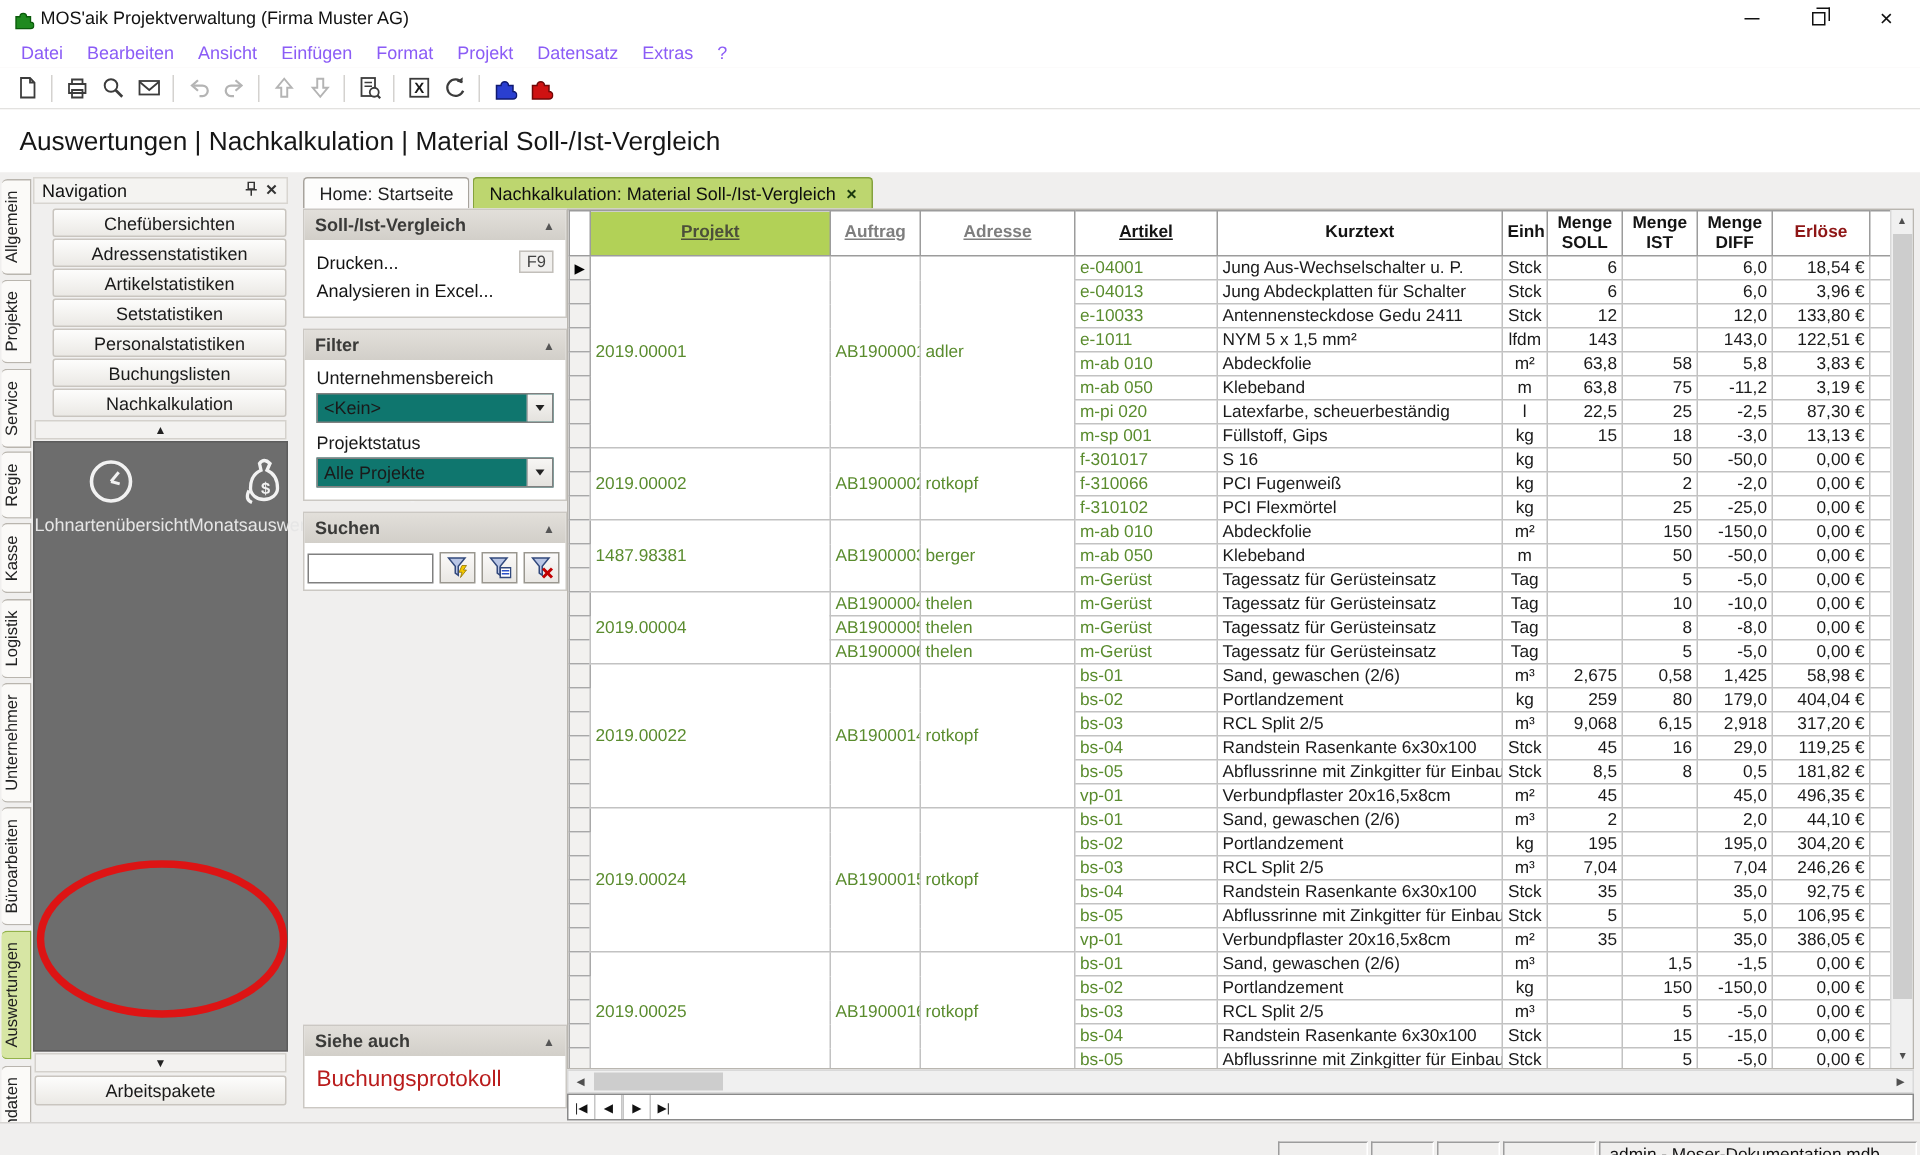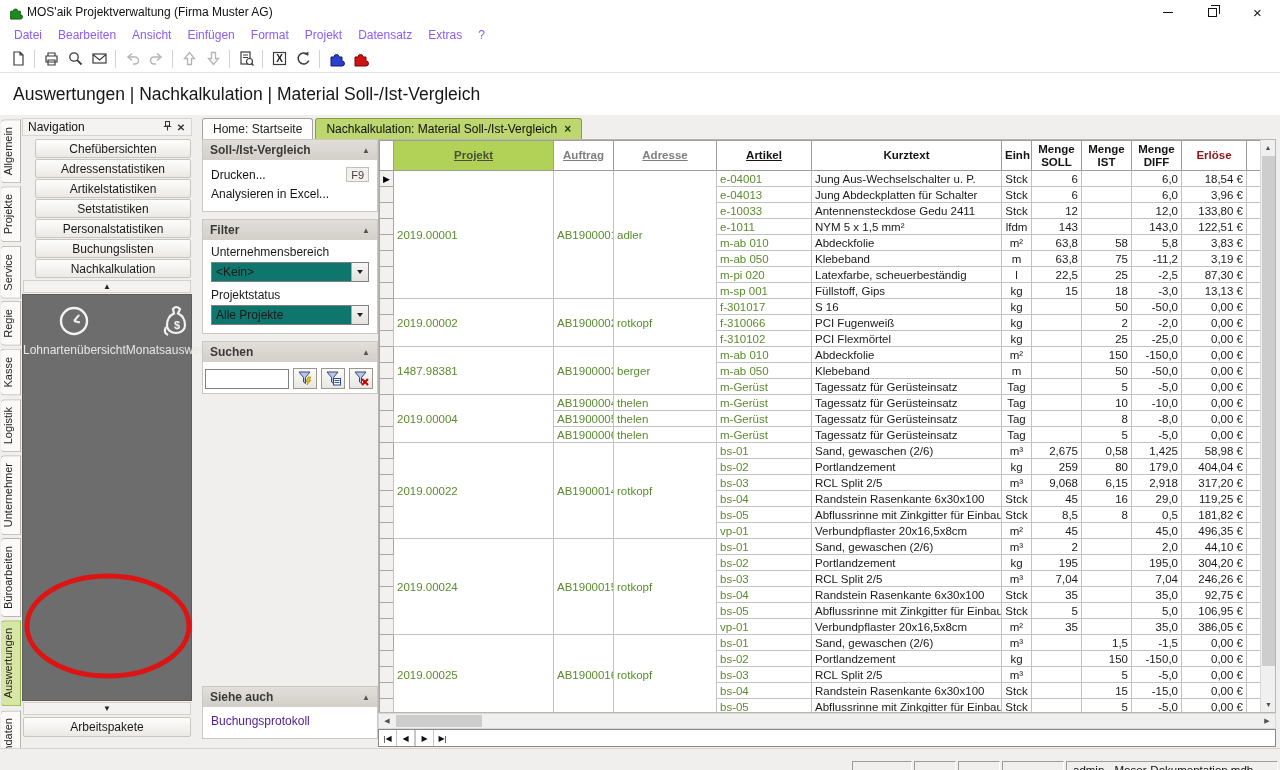--- a/index.html
+++ b/index.html
@@ -69,21 +69,21 @@
   .cmd-row .spacer { flex:1; }
   .kbd { font-size:11px; color:#444; background:#f1f0ee; border:1px solid #c2bfba; padding:0 4px; height:15px; line-height:14px; }
   .fld-label { font-size:12px; margin:6px 0 3px 0; }
   .selectbox { height:20px; border:1px solid #808080; background:#0f766e; display:flex; align-items:center; }
   .selectbox .sel-val { flex:1; padding-left:4px; font-size:12px; white-space:nowrap; overflow:hidden; }
   .sel-btn { width:17px; height:18px; background:linear-gradient(#f7f6f4,#e4e2de); border-left:1px solid #aaa; display:flex; align-items:center; justify-content:center; }
   .sel-btn .tri { width:0; height:0; border-left:3.5px solid transparent; border-right:3.5px solid transparent; border-top:4px solid #222; }
   .search-row { display:flex; align-items:center; gap:4px; padding:6px 2px 4px 2px; }
   .search-input { width:84px; height:20px; border:1px solid #808080; background:#fff; font-size:12px; padding:0 3px; font-family:"Liberation Sans",sans-serif; }
   .sq-btn { width:24px; height:21px; background:linear-gradient(#fbfaf9,#e9e7e3); border:1px solid #9a978f; display:flex; align-items:center; justify-content:center; }
-  .see-item { font-size:12px; color:#4c1d95; padding:2px 0; }
+  .see-item { font-size:15px; color:#b91c1c; padding:2px 0; }
   .mid-spacer { flex:1; }
 
   
   .tablewrap { position:absolute; left:378px; top:24px; width:898px; height:574px; background:#fff; border:1px solid #b9b6b0; overflow:hidden; }
   table { border-collapse:collapse; table-layout:fixed; width:881px; }
   th, td { border:1px solid #c2c2c2; font-size:11.5px; height:16px; line-height:14px; padding:0 3px; overflow:hidden; white-space:nowrap; }
   thead th { height:30px; border-color:#9c9c9c; font-weight:bold; color:#141414; text-align:center; white-space:pre-line; line-height:13px; background:#fff; }
   th.h-projekt { background:#b2d157; color:#4c4f3a; text-decoration:underline; }
   th.h-auftrag, th.h-adresse { color:#7e7e7e; text-decoration:underline; }
   th.h-artikel { text-decoration:underline; }

